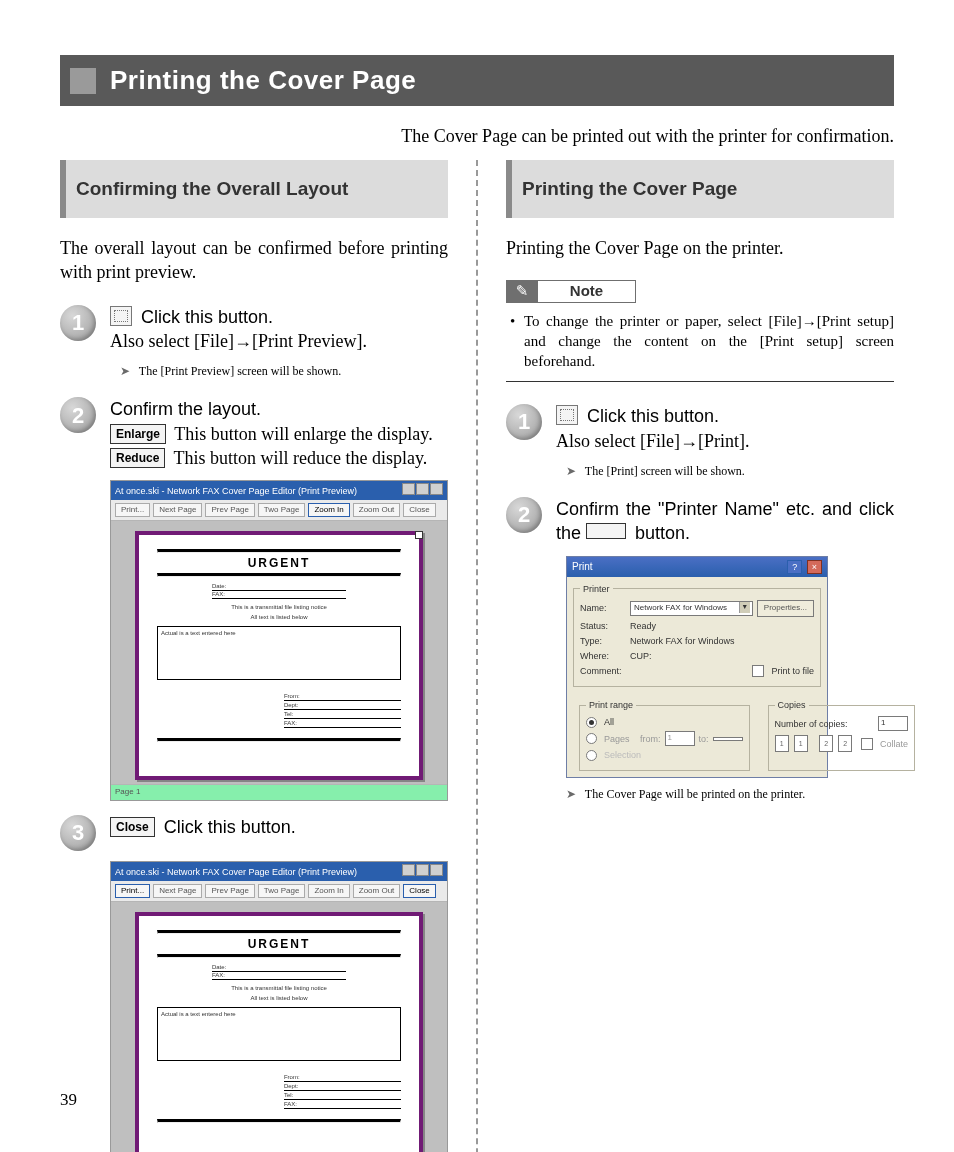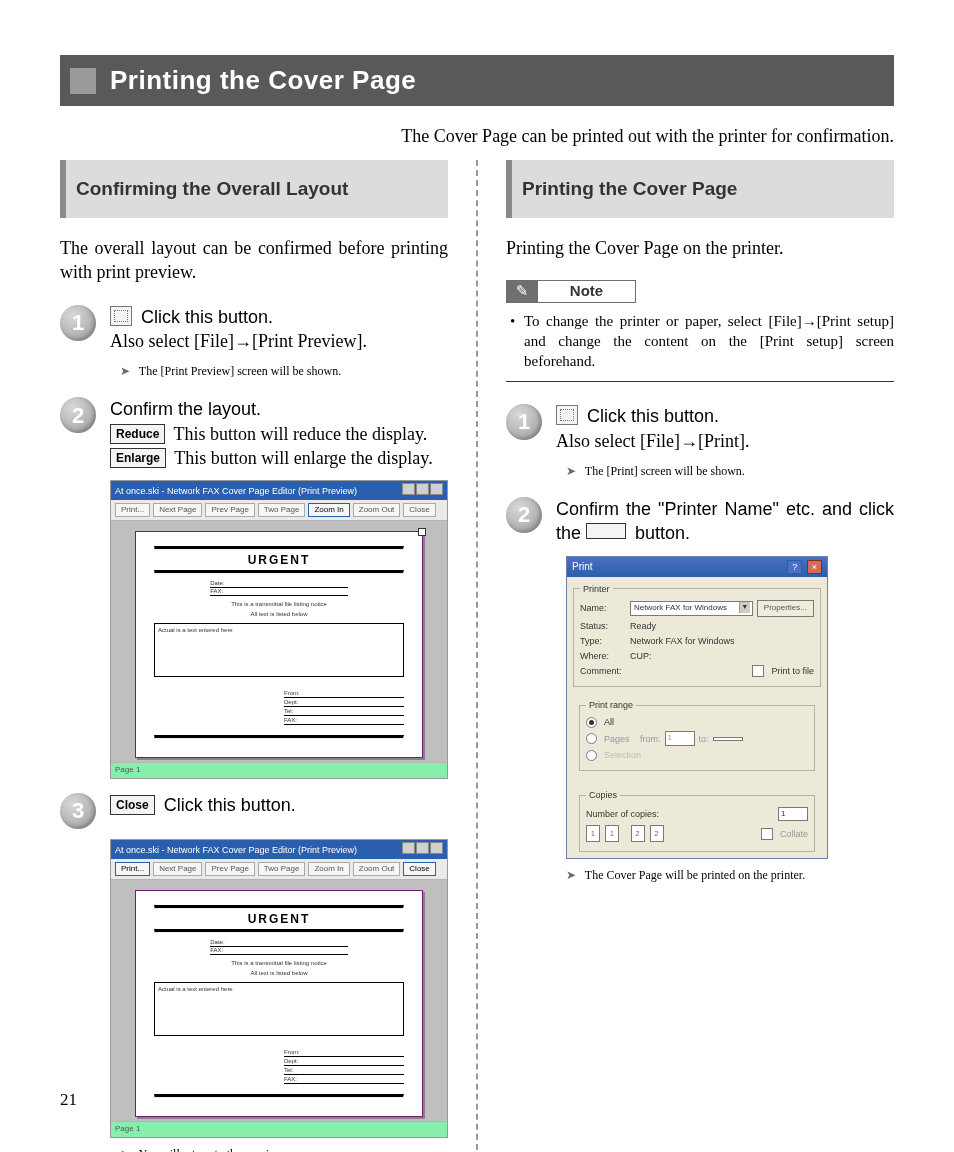--- a/index.html
+++ b/index.html
@@ -222,23 +222,23 @@
   .figure .tbtn.active {
     border-color: #2a5fad;
     color: #000;
   }
   .figure .canvas {
     background: #bfbfbf;
     padding: 10px 24px 4px 24px;
   }
   .figure .page {
     background: #fff;
-    border: 1px solid #701a75;
+    border: 4px solid #701a75;
     box-shadow: 2px 2px 0 rgba(0,0,0,0.3);
-    padding: 14px 18px 18px 18px;
+    padding: 14px 18px 34px 18px;
     min-height: 190px;
     position: relative;
   }
   .figure .marker {
     position: absolute;
     width: 6px; height: 6px;
     border: 1px solid #333;
     background: #fff;
     top: -4px; right: -4px;
   }
@@ -376,21 +376,20 @@
     color: #555;
   }
   .pd-btn.primary {
     border: 2px solid #333;
     padding: 1px 12px;
   }
   .pd-two {
     display: flex;
     gap: 6px;
     padding: 0 6px;
-    flex-direction: column;
   }
   .pd-two fieldset { flex: 1; }
   .pd-check {
     display: inline-block;
     width: 10px; height: 10px;
     border: 1px solid #7a7a7a;
     background: #fff;
     margin-right: 3px;
   }
   .pd-radio {
@@ -476,24 +475,24 @@
     <div class="result">
       <span class="tri">➤</span>
       <span>The [Print Preview] screen will be shown.</span>
     </div>
 
     <div class="step">
       <div class="step-num">2</div>
       <div class="step-body">
         <div class="sans">Confirm the layout.</div>
         <div>
-          <span class="btn-label">Reduce</span><span> This button will reduce the display.</span>
+          <span class="btn-label">Enlarge</span><span> This button will enlarge the display.</span>
         </div>
         <div>
-          <span class="btn-label">Enlarge</span><span> This button will enlarge the display.</span>
+          <span class="btn-label">Reduce</span><span> This button will reduce the display.</span>
         </div>
       </div>
     </div>
 
     <div class="figure">
       <div class="titlebar">
         <span>At once.ski - Network FAX Cover Page Editor (Print Preview)</span>
         <span class="winctrl"><span></span><span></span><span></span></span>
       </div>
       <div class="toolbar">
@@ -693,13 +692,13 @@
       </div>
     </div>
 
     <div class="result">
       <span class="tri">➤</span>
       <span>The Cover Page will be printed on the printer.</span>
     </div>
   </div>
 </div>
 
-<div class="page-number">21</div>
+<div class="page-number">39</div>
 
 </body></html>

